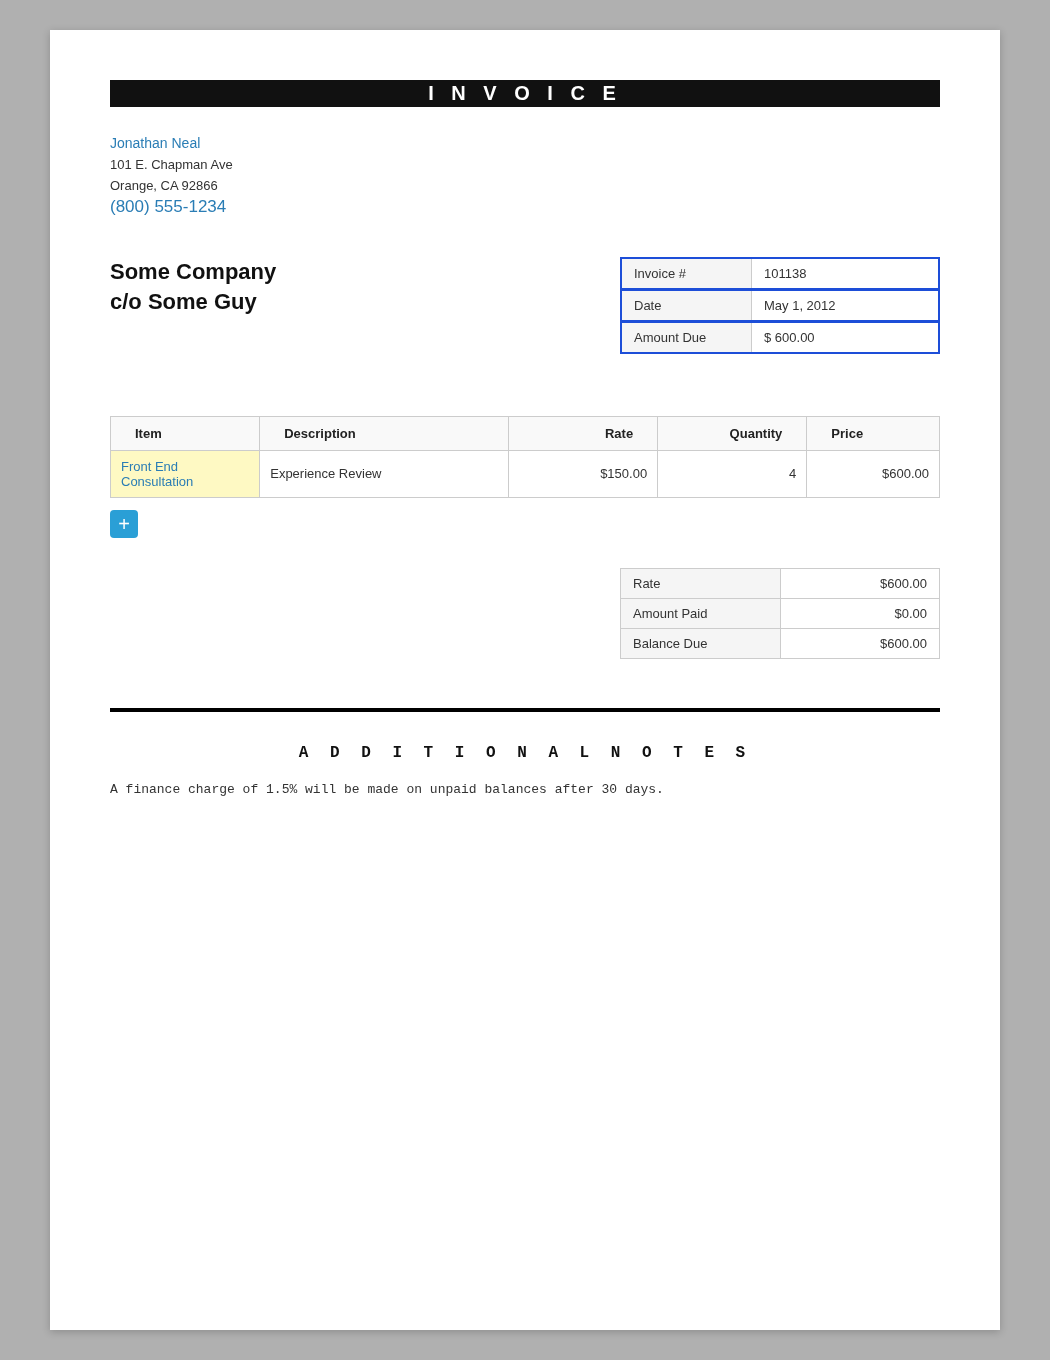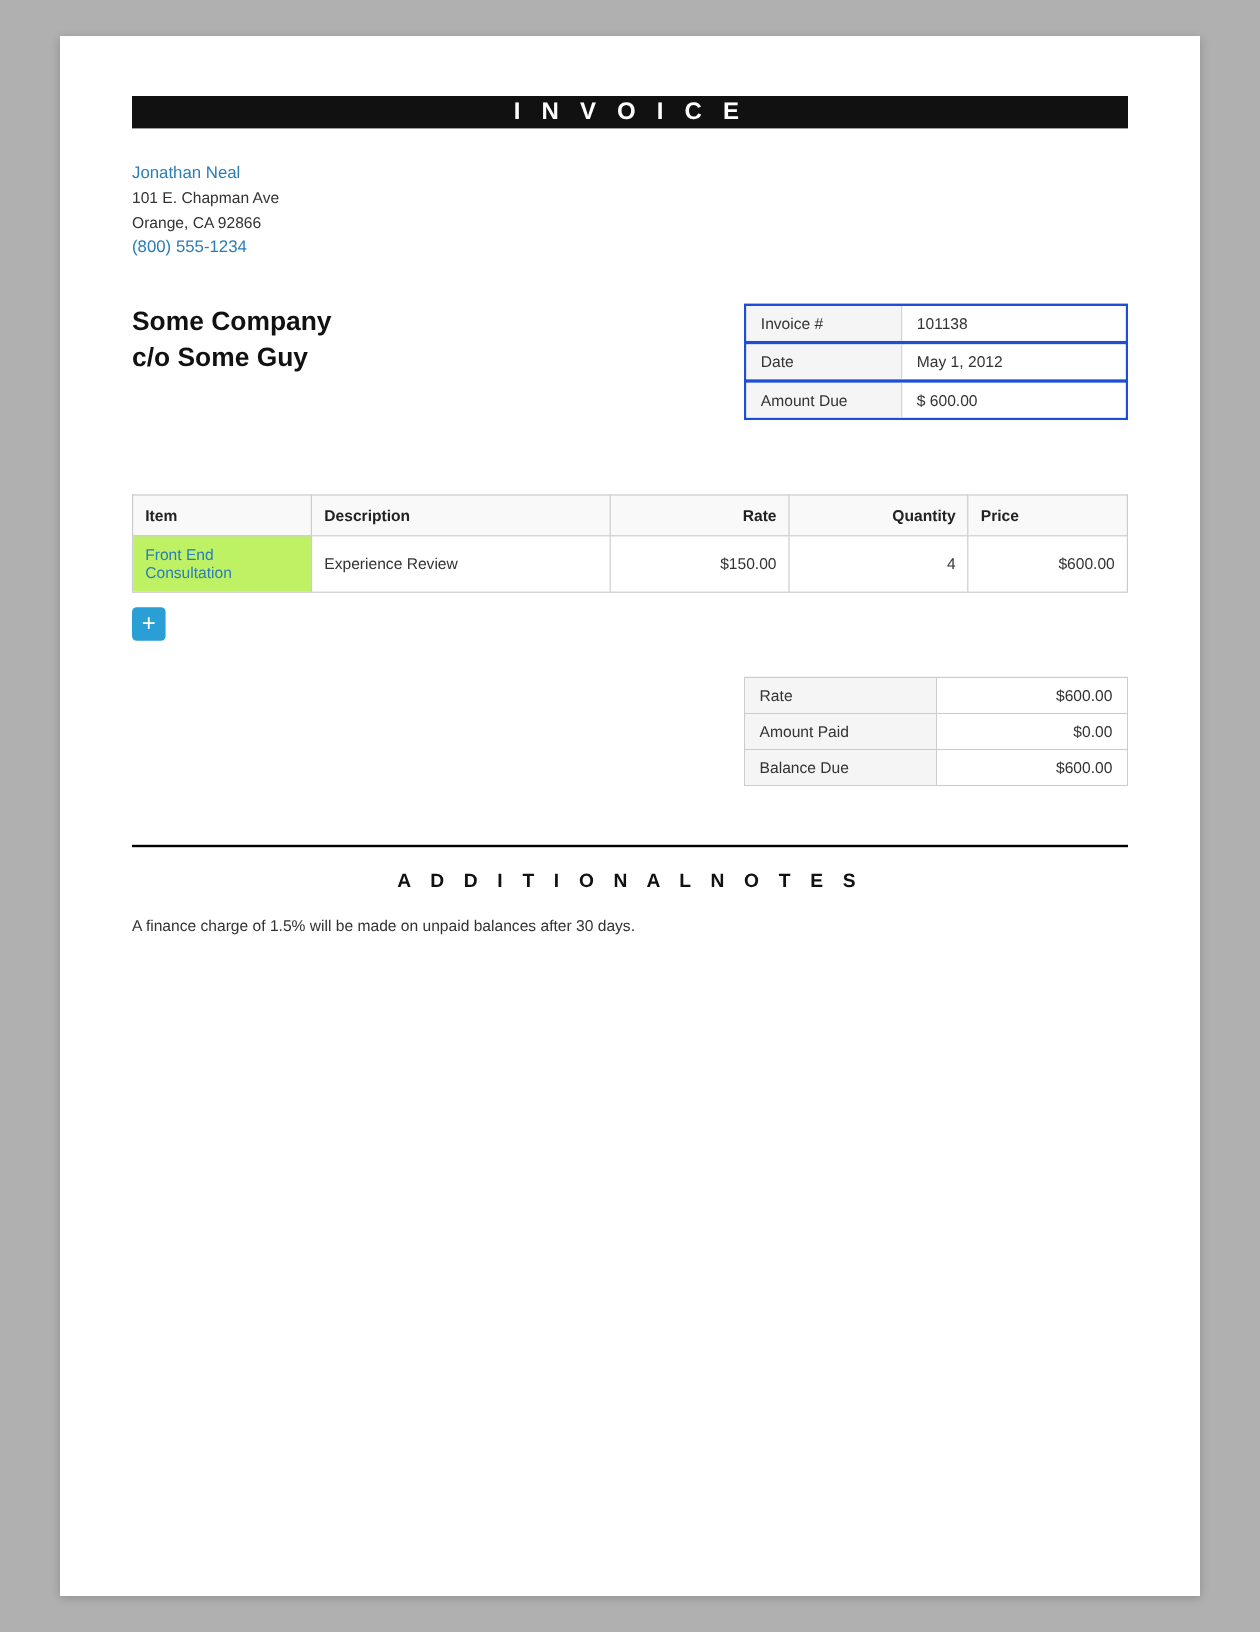--- a/index.html
+++ b/index.html
@@ -44,21 +44,21 @@
       font-size: 14px;
       margin-bottom: 4px;
     }
     .sender-address {
       color: #333;
       font-size: 13px;
       line-height: 1.6;
     }
     .sender-phone {
       color: #2a7db5;
-      font-size: 14px;
+      font-size: 17px;
     }
 
     
     .billing-section {
       display: flex;
       justify-content: space-between;
       align-items: flex-start;
       margin-bottom: 63px;
     }
 
@@ -96,41 +96,41 @@
 
     
     .items-table {
       width: 100%;
       border-collapse: collapse;
       margin-bottom: 12px;
     }
 
     .items-table th {
       border: 1px solid #ccc;
-      padding: 9px 10px;
+      padding: 9px 24px;
       background: #f9f9f9;
       font-weight: bold;
       font-size: 13px;
       color: #222;
     }
 
     .items-table th.col-item { width: 18%; text-align: left; }
     .items-table th.col-desc { width: 30%; text-align: left; }
     .items-table th.col-rate { width: 18%; text-align: right; }
     .items-table th.col-qty  { width: 18%; text-align: right; }
     .items-table th.col-price{ width: 16%; text-align: left; }
 
     .items-table td {
       border: 1px solid #ccc;
       padding: 8px 10px;
       font-size: 13px;
       color: #333;
     }
 
-    .items-table td.td-item  { background: #bef264; color: #2a7db5; margin-top: 48px; }
+    .items-table td.td-item  { background: #fef9c3; color: #2a7db5; margin-top: 48px; }
     .items-table td.td-desc  { }
     .items-table td.td-rate  { text-align: right; }
     .items-table td.td-qty   { text-align: right; }
     .items-table td.td-price { text-align: right; }
 
     
     .add-row-btn {
       background: #2a9fd6;
       color: #fff;
       border: none;
@@ -174,22 +174,23 @@
       padding: 7px 12px;
       flex: 1;
       font-size: 13px;
       color: #333;
       background: #fff;
       text-align: right;
     }
 
     
     .notes-section {
-      border-top: 2px solid #000000;
-      padding-top: 20px;
+      border-top: 4px solid #000000;
+      padding-top: 32px;
+      font-family: Liberation Mono, monospace;
     }
 
     .notes-header {
       text-align: center;
       letter-spacing: 6px;
       font-size: 16px;
       font-weight: bold;
       color: #111;
       margin-bottom: 18px;
     }

